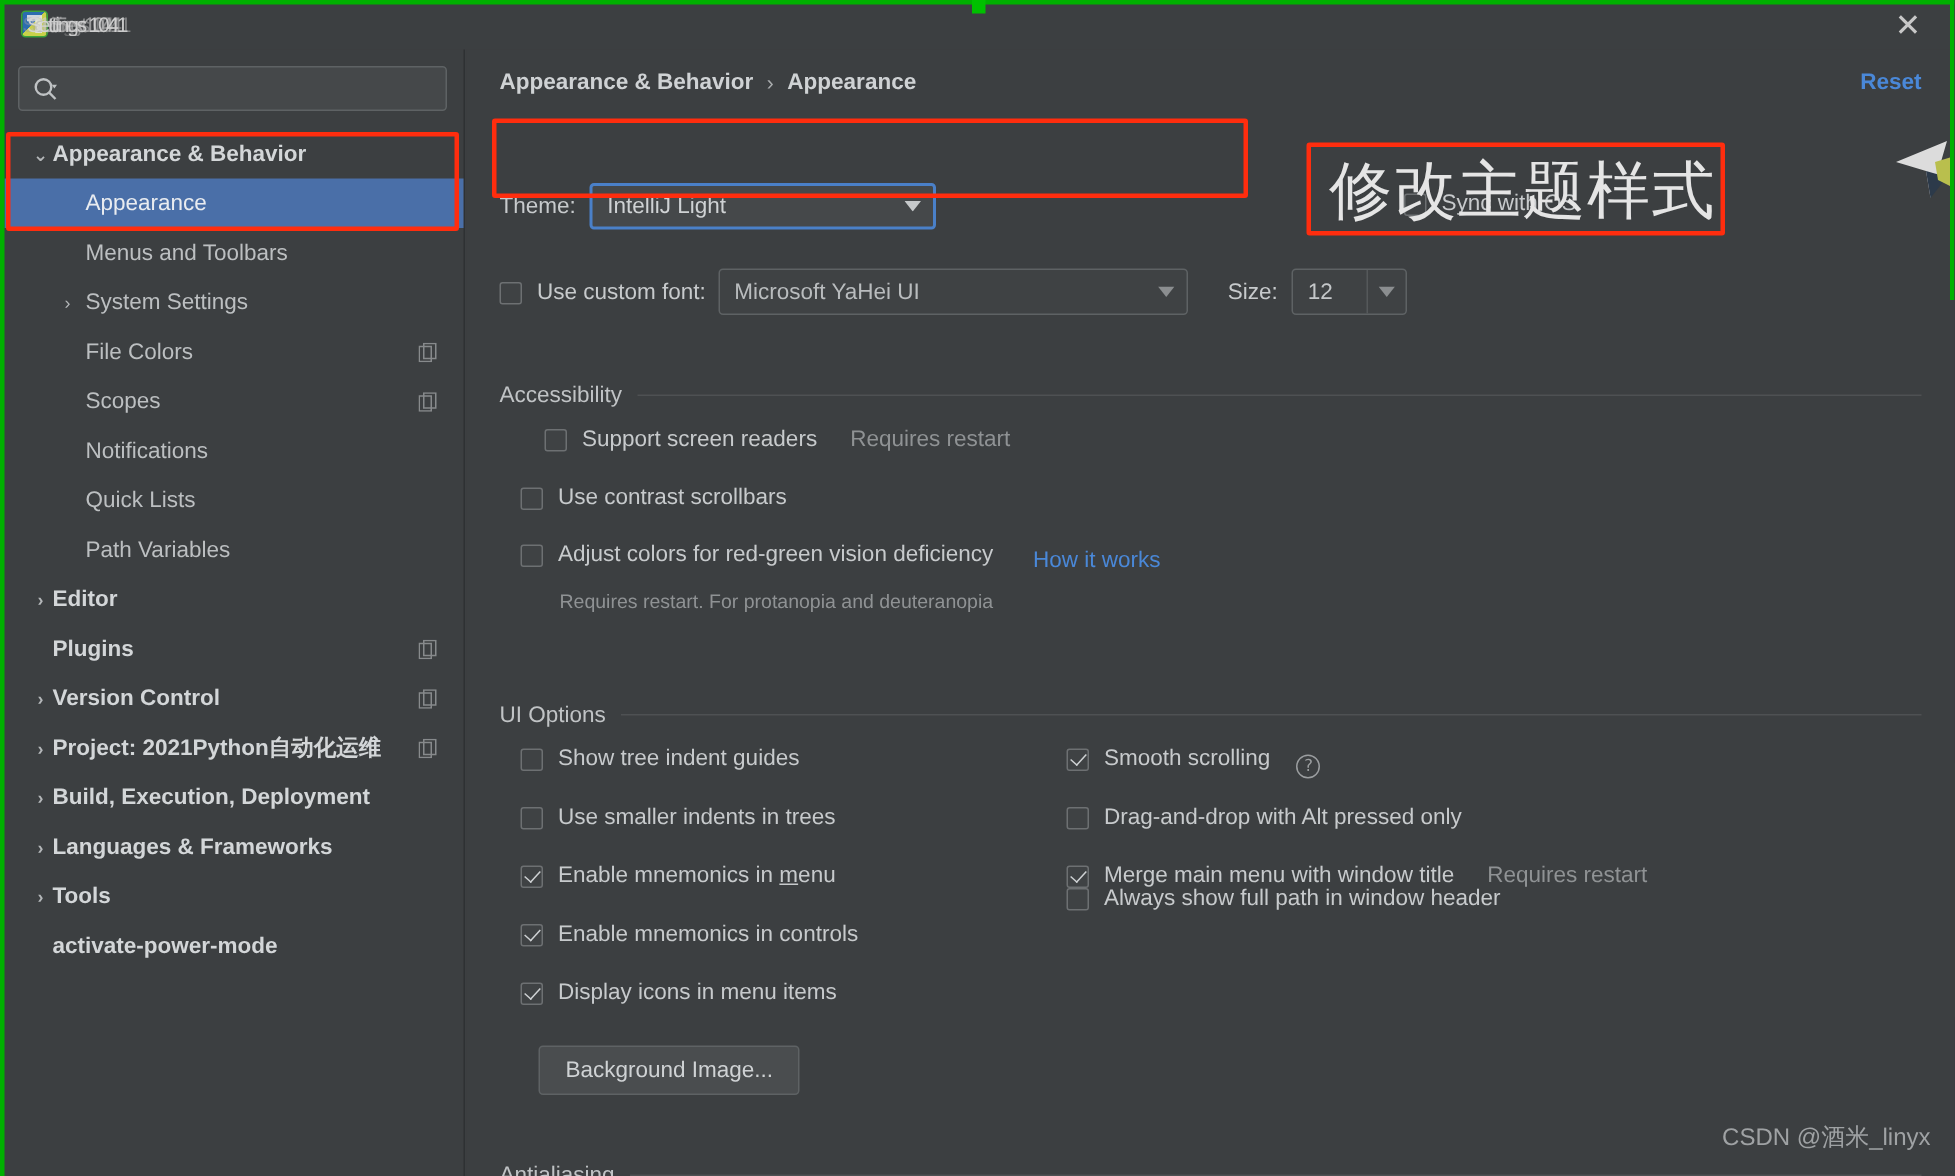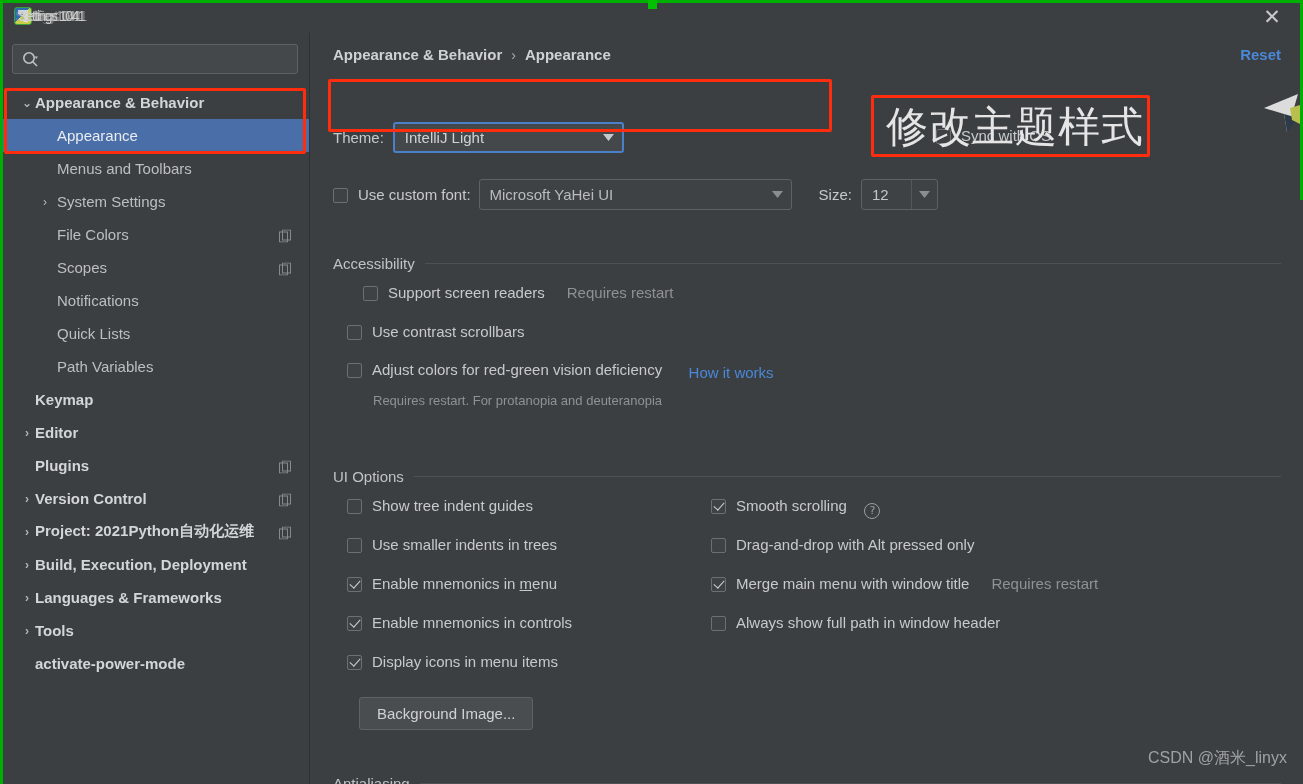--- a/index.html
+++ b/index.html
@@ -319,24 +319,20 @@
           <span class="arrow"></span>
           <span class="tree-label">Notifications</span>
         </div>
         <div class="tree-item lvl1">
           <span class="arrow"></span>
           <span class="tree-label">Quick Lists</span>
         </div>
         <div class="tree-item lvl1">
           <span class="arrow"></span>
           <span class="tree-label">Path Variables</span>
-        </div>
-        <div class="tree-item lvl0">
-          <span class="arrow"></span>
-          <span class="tree-label">Keymap</span>
         </div>
         <div class="tree-item lvl0">
           <span class="arrow">›</span>
           <span class="tree-label">Editor</span>
         </div>
         <div class="tree-item lvl0">
           <span class="arrow"></span>
           <span class="tree-label">Plugins</span>
           <span class="copy-icon"><svg width="13" height="13" viewBox="0 0 13 13">
               <rect x="0.5" y="2.5" width="8" height="10" fill="none" stroke="#b0b3b5"></rect>
@@ -507,21 +503,21 @@
         <span>Drag-and-drop with Alt pressed only</span>
       </span>
     </div>
     <div class="opt" style="left:400px; top:542px;">
       <span class="chk checked">
         <span class="box"></span>
         <span>Merge main menu with window title</span>
         <span class="hint">Requires restart</span>
       </span>
     </div>
-    <div class="opt" style="left:400px; top:581px;">
+    <div class="opt" style="left:400px; top:557px;">
       <span class="chk">
         <span class="box"></span>
         <span>Always show full path in window header</span>
       </span>
     </div>
 
     <div class="section" id="sec-anti">
       <span class="sec-title">Antialiasing</span>
       <span class="sec-line"></span>
     </div>

